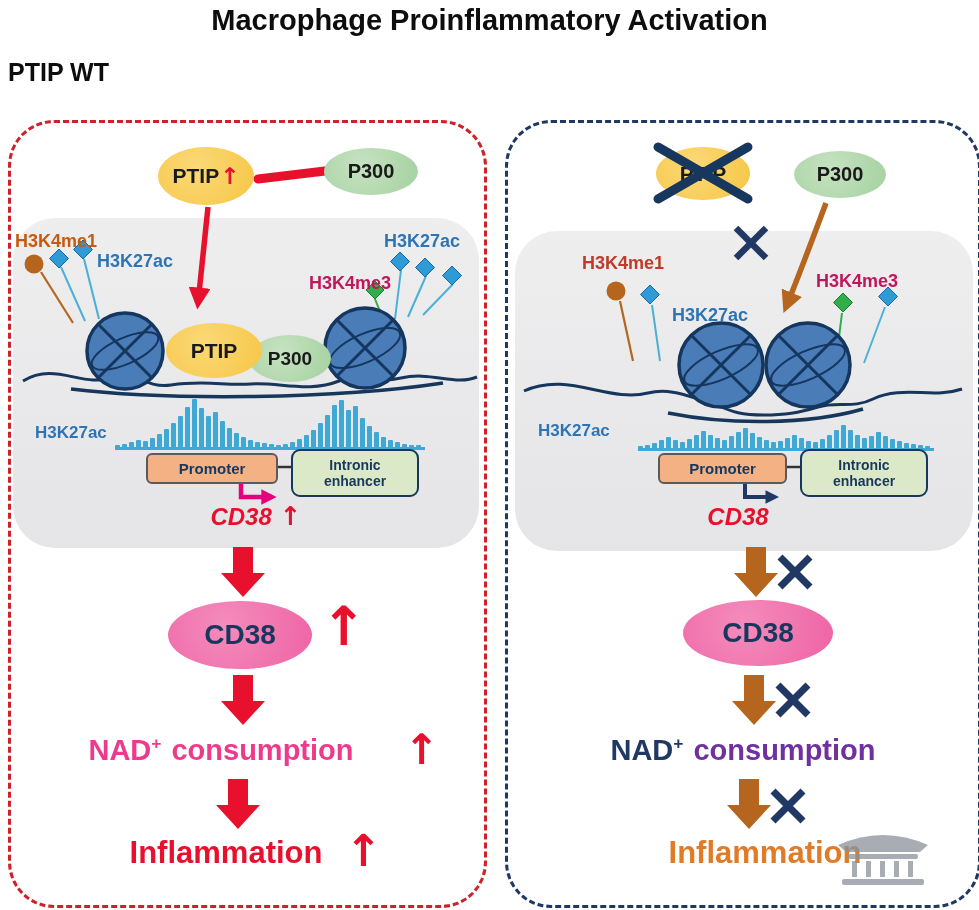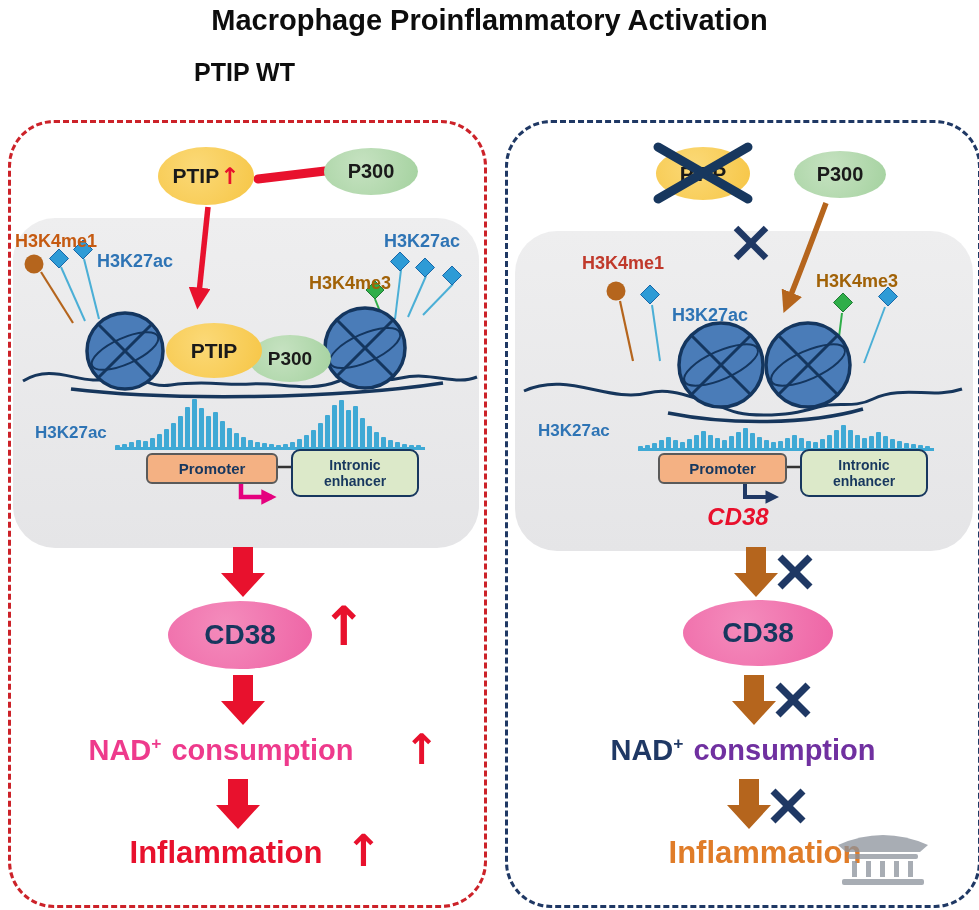--- a/index.html
+++ b/index.html
@@ -1,30 +1,30 @@
 <!DOCTYPE html>
 <html><head>
 <meta charset="utf-8">
 <style>
   html,body{margin:0;padding:0;background:#ffffff;}
   #canvas{position:relative;width:979px;height:910px;background:#fff;font-family:"Liberation Sans",sans-serif;overflow:hidden;}
   .abs{position:absolute;}
   .title{left:0;top:4px;width:100%;text-align:center;font-size:29px;font-weight:bold;color:#0d0d0d;}
-  .panel-heading{top:58px;font-size:25px;font-weight:bold;color:#0d0d0d;text-align:center;}
+  .panel-heading{top:58px;font-size:25px;font-weight:bold;color:#0d0d0d;text-align:left;}
   .panel{border-radius:46px;}
   .panel.wt{left:8px;top:120px;width:473px;height:782px;border:3px dashed #CC2229;}
   .panel.ko{left:505px;top:120px;width:470px;height:782px;border:3px dashed #1F3864;}
   .chromatin{background:linear-gradient(180deg,#EEEEEF 0%,#E5E5E7 100%);border-radius:42px;}
   .ellipse{display:flex;align-items:center;justify-content:center;border-radius:50%;font-weight:bold;color:#1a1a1a;}
   .ptip-fill{background:radial-gradient(circle at 40% 35%, #FBD977, #F6C544);}
   .p300-fill{background:radial-gradient(circle at 40% 35%, #C6E2C1, #A3D19E);}
   .cd38-fill{background:radial-gradient(circle at 40% 35%, #F48CBC, #EE62A4);color:#17375E;}
   .mark-label{font-weight:bold;font-size:18px;white-space:nowrap;}
   .c-h3k4me1{color:#C55A11;} .c-h3k4me1b{color:#C0392B;}
-  .c-h3k27ac{color:#2E74B5;} .c-h3k4me3{color:#a16207;}
+  .c-h3k27ac{color:#2E74B5;} .c-h3k4me3{color:#be185d;}
   .track-label{font-weight:bold;font-size:17px;color:#2E74B5;}
   .histogram{display:flex;align-items:flex-end;gap:2px;border-bottom:3px solid #3FA9D5;}
   .hbar{width:5px;background:#3FA9D5;border-radius:1px 1px 0 0;}
   .gbox{display:flex;align-items:center;justify-content:center;font-weight:bold;text-align:center;color:#17375E;}
   .promoter{background:#F4B183;border:2px solid #5a5a5a;border-radius:6px;font-size:15px;}
   .enhancer{background:#DCE9C9;border:2.5px solid #17375E;border-radius:9px;font-size:14px;line-height:1.15;padding:0 6px;}
   .gene{font-style:italic;font-weight:bold;font-size:24px;color:#E8112D;text-align:center;white-space:nowrap;}
   .cascade{font-weight:bold;text-align:center;white-space:nowrap;}
   .up{color:#E8112D;font-weight:bold;line-height:0.9;font-family:"DejaVu Sans",sans-serif;}
   .nad-pink{color:#EE3A8C;}
@@ -163,20 +163,23 @@
         <div class="hbar" style="height: 7px;"></div>
         <div class="hbar" style="height: 5px;"></div>
         <div class="hbar" style="height: 3px;"></div>
         <div class="hbar" style="height: 2px;"></div>
         <div class="hbar" style="height: 2px;"></div>
       </div>
 
     <div class="abs gbox promoter" style="left:135px;top:330px;width:128px;height:27px;">Promoter</div>
     <div class="abs gbox enhancer" style="left:280px;top:326px;width:112px;height:44px;">Intronic enhancer</div>
 
+    <div class="abs gene" style="left:165px;top:380px;width:160px;">
+      <span>CD38</span><span class="up" style="font-size:26px;margin-left:8px;font-style:normal;">↑</span>
+    </div>
 
     <div class="abs ellipse cd38-fill" style="left:157px;top:478px;width:144px;height:68px;font-size:28px;">
       <span>CD38</span>
     </div>
     <div class="abs up" style="left:310px;top:480px;font-size:54px;">↑</div>
 
     <div class="abs cascade nad-pink" style="left:30px;top:610px;width:360px;font-size:29px;">
       <span>NAD</span><sup>+</sup><span style="margin-left:10px;">consumption</span>
     </div>
     <div class="abs up" style="left:393px;top:608px;font-size:42px;">↑</div>

